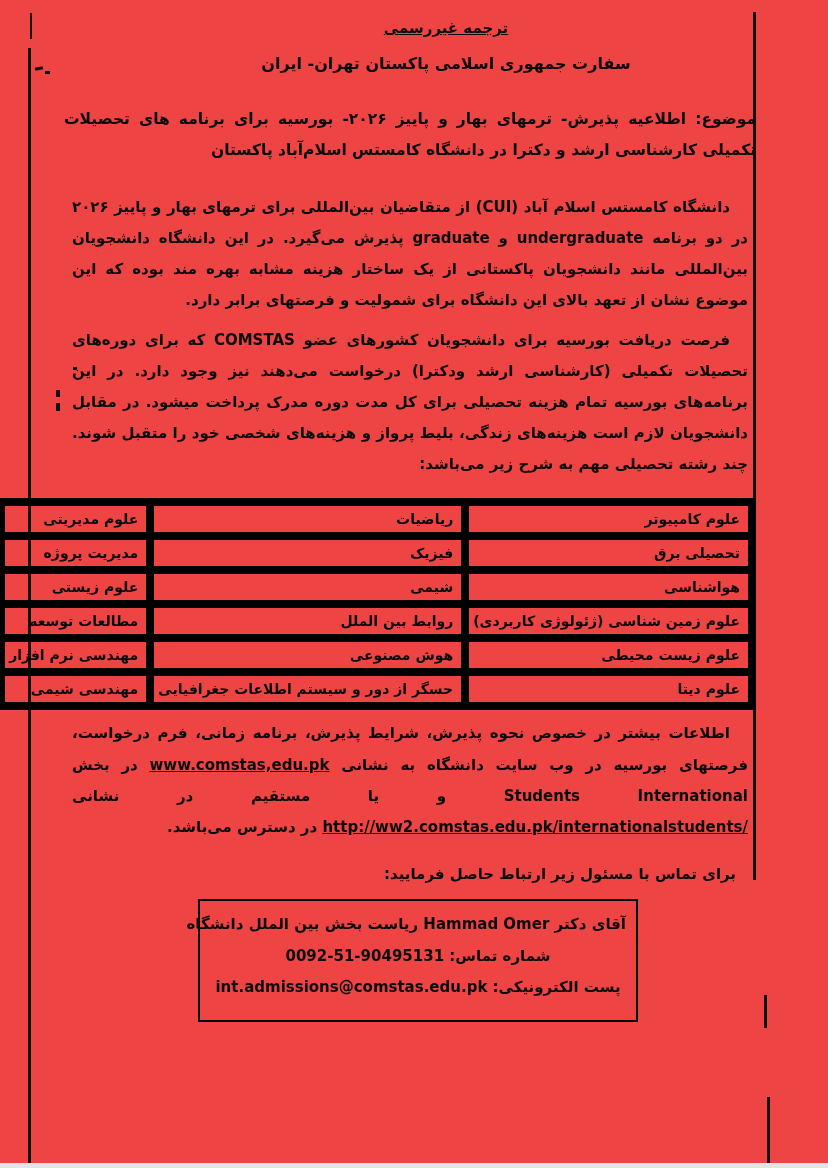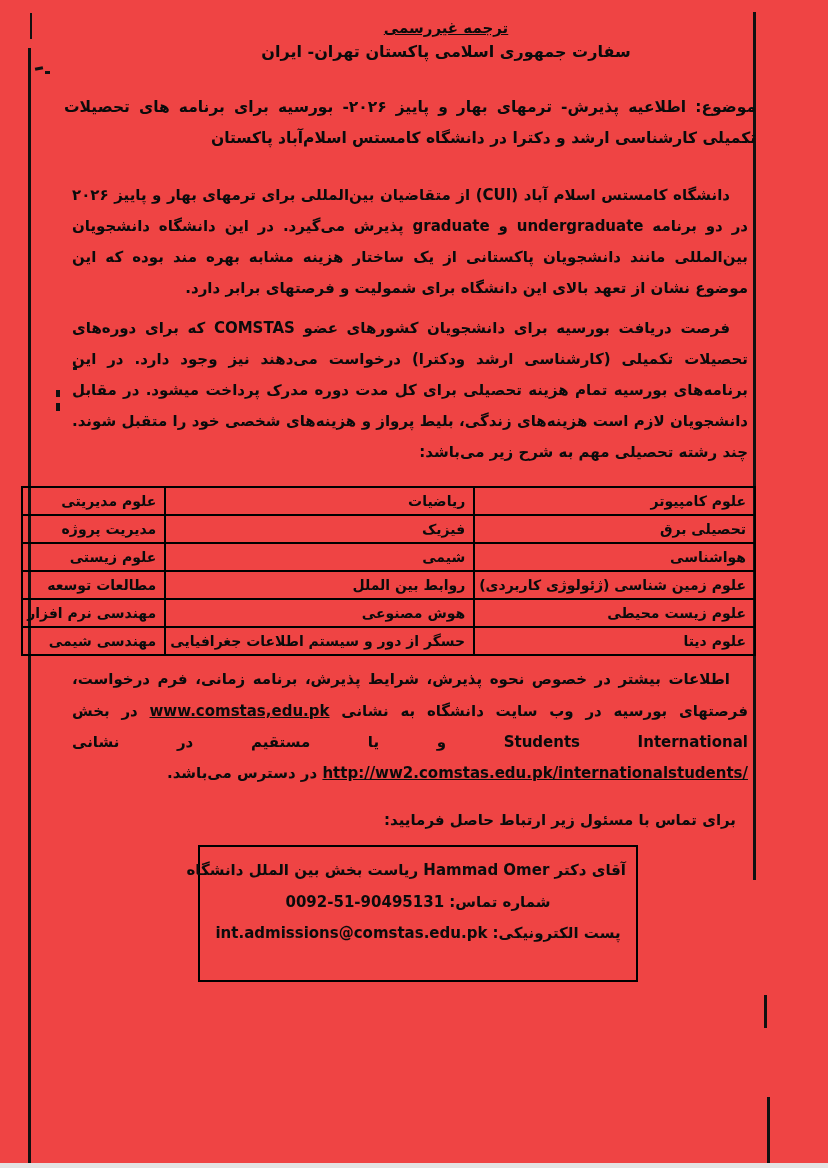--- a/index.html
+++ b/index.html
@@ -30,21 +30,21 @@
     direction:rtl;
     font-weight:bold;
   }
   .doc-header { text-align:center; transform:translateX(36px); }
   .translation-note {
     display:inline-block;
     font-size:15px; line-height:1.45;
     text-decoration:underline;
     margin:0;
   }
-  .embassy-name { font-size:16px; line-height:1.5; margin:0; }
+  .embassy-name { font-size:16px; line-height:1.5; margin:12px; }
 
   .subject {
     margin-top:28px;
     font-size:15.5px; line-height:2.0;
     text-align:justify;
   }
   .para {
     font-size:15px; line-height:2.08;
     text-align:justify;
     text-indent:18px;
@@ -56,21 +56,21 @@
   .para-info        { margin-top:8px; }
 
   table.fields {
     margin-top:18px; margin-left:14px;
     width:calc(100% - 14px);
     border-collapse:collapse;
     direction:rtl;
     font-size:14px; font-weight:bold;
   }
   table.fields td {
-    border:2px solid #000000;
+    border:8px solid #000000;
     height:24px;
     padding:1px 8px 1px 4px;
     text-align:right;
     vertical-align:middle;
     white-space:nowrap;
   }
   td.col-right  { width:35%; }
   td.col-middle { width:38%; }
   td.col-left   { width:27%; }
 
@@ -81,21 +81,21 @@
     margin-top:16px;
     font-size:15px; line-height:2.0;
     text-align:right;
     text-indent:20px;
   }
   .contact-box {
     width:416px;
     margin:10px auto 0;
     transform:translateX(8px);
     border:2px solid #000;
-    padding:8px 10px 30px;
+    padding:8px 10px 16px;
     text-align:center;
     font-size:15px; line-height:2.1;
   }
   .contact-box .row { white-space:nowrap; }
 </style>
 </head>
 <body>
 
 <div class="page">
 

